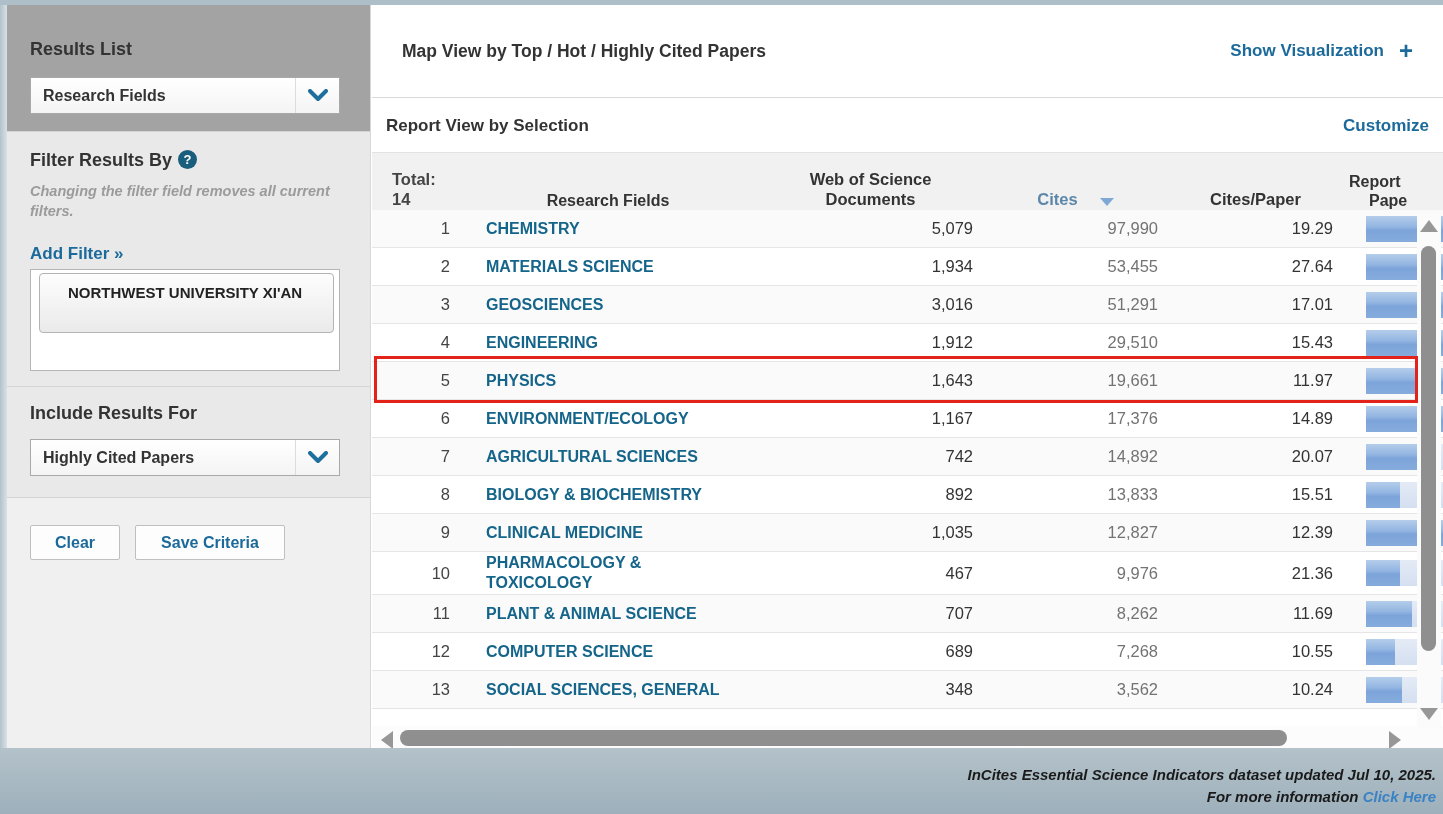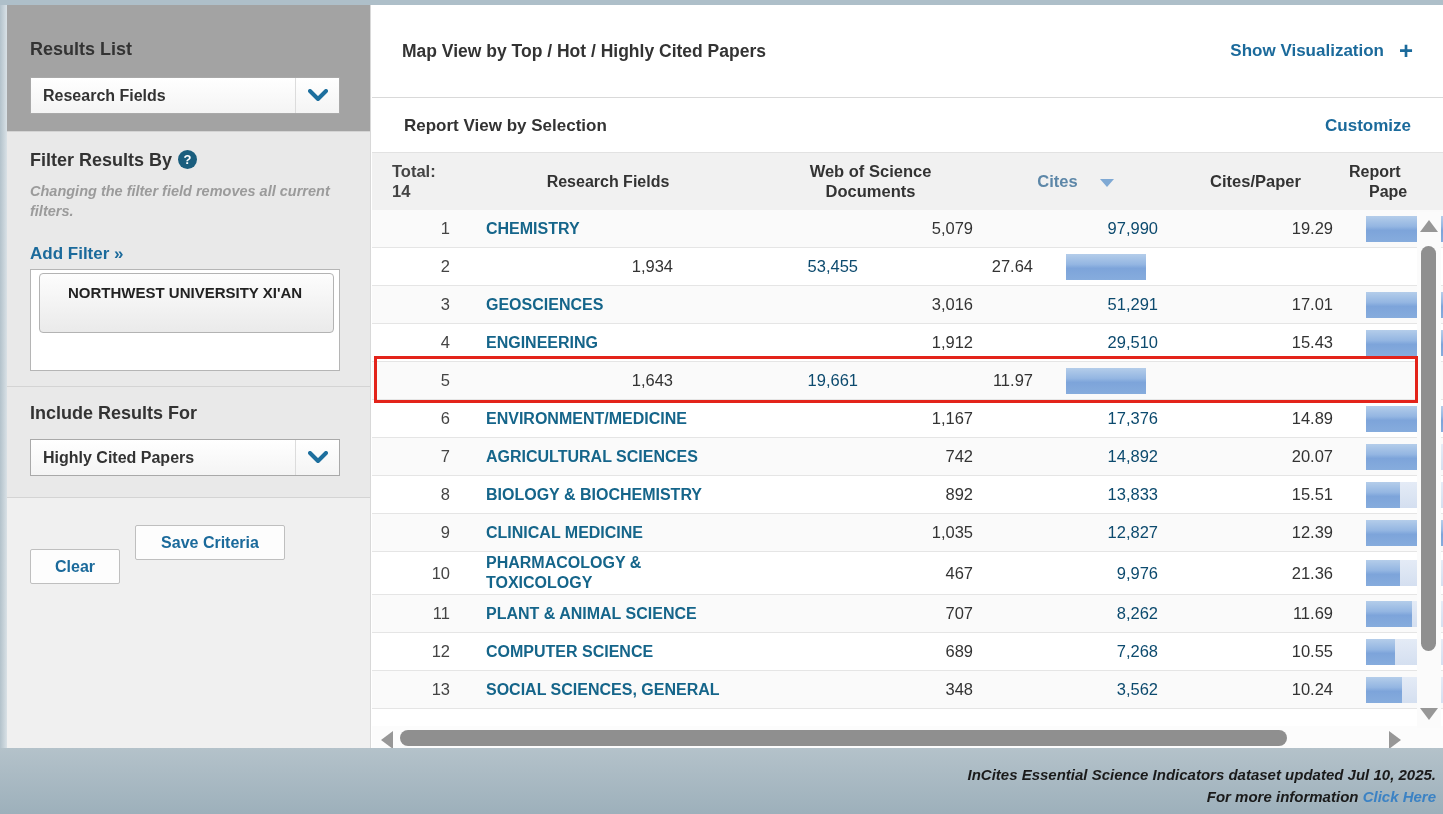--- a/index.html
+++ b/index.html
@@ -27,47 +27,47 @@
                  font-size:13px; font-weight:bold; align-items:center; justify-content:center; vertical-align:2px; margin-left:6px; }
   .filter-note { position:absolute; left:23px; top:50px; width:300px; font-size:14.5px; font-style:italic; font-weight:bold; color:#9b9b9b; line-height:1.35; }
   .add-filter { position:absolute; left:23px; top:112px; font-size:17px; font-weight:bold; color:#1b6a9b; cursor:pointer; }
   .filter-box { position:absolute; left:23px; top:137px; width:310px; height:102px; background:#fff; border:1px solid #b5b5b5; }
   .filter-chip { position:absolute; left:8px; top:3px; width:295px; min-height:60px; background:linear-gradient(#fdfdfd,#eaeaea);
                  border:1px solid #b3b3b3; border-radius:4px; font-size:15px; font-weight:bold; color:#222;
                  padding:9px 10px 8px 7px; text-indent:21px; line-height:1.3; cursor:pointer; }
 
   .side-btn { position:absolute; top:0; height:35px; background:#fdfdfd; border:1px solid #bfbfbf; border-radius:2px;
               font-size:16px; font-weight:bold; color:#1b6a9b; display:flex; align-items:center; justify-content:center; cursor:pointer; }
-  .btn-clear { left:23px; width:90px;margin-top:24px; }
+  .btn-clear { left:23px; width:90px; }
   .btn-save { left:128px; width:150px; }
   .btn-row { position:absolute; left:0; top:27px; width:100%; height:40px; }
 
   
   .main { position:absolute; left:372px; top:5px; width:1071px; height:743px; background:#fff; }
   .map-bar { position:absolute; left:0; top:0; width:100%; height:93px; border-bottom:1px solid #d9d9d9;
              display:flex; align-items:center; justify-content:space-between; padding:0 30px; }
   .map-title { font-size:17.5px; font-weight:bold; color:#333; }
   .show-viz { font-size:17px; font-weight:bold; color:#1b6a9b; cursor:pointer; display:flex; align-items:center; gap:15px; }
   .plus-icon { font-size:24px; font-weight:bold; line-height:1; }
-  .report-bar { position:absolute; left:0; top:94px; width:100%; height:53px; display:flex; align-items:center; justify-content:space-between; padding:0 32px; }
+  .report-bar { position:absolute; left:0; top:94px; width:100%; height:53px; display:flex; align-items:center; justify-content:space-between; padding:0 14px; }
   .report-title { font-size:17px; font-weight:bold; color:#333; }
   .customize { font-size:17px; font-weight:bold; color:#1b6a9b; cursor:pointer; }
 
   
   .thead { position:absolute; left:0; top:147px; width:100%; height:58px; background:#f1f1f1; border-top:1px solid #e2e2e2;
-           display:flex; align-items:center; font-size:16px; font-weight:bold; color:#333; }
+           display:flex; align-items:flex-end; font-size:16px; font-weight:bold; color:#333; }
   .tbody { position:absolute; left:0; top:205px; width:100%; }
   .trow { display:flex; align-items:center; min-height:38px; border-bottom:1px solid #e5e5e5; padding:1px 0; }
   .trow:nth-child(odd) { background:#fafafa; }
   .trow:nth-child(even) { background:#ffffff; }
 
   .c-num   { width:86px;  text-align:right; padding-right:8px; color:#444; font-size:16.5px; }
   .c-field { width:300px; padding-left:28px; }
   .c-wos   { width:225px; text-align:right; padding-right:10px; font-size:16.5px; color:#333; }
-  .c-cites { width:185px; text-align:right; padding-right:10px; font-size:16.5px; color:#0c4a6e; }
+  .c-cites { width:185px; text-align:right; padding-right:10px; font-size:16.5px; color:#737373; }
   .c-cpp   { width:175px; text-align:right; padding-right:10px; font-size:16.5px; color:#333; }
   .c-bar   { width:100px; padding-left:23px; }
 
   .th { line-height:1.2; }
   .th-center { text-align:center; }
   .th-total { text-align:left; padding-left:20px; }
   .th-cites { color:#5d87a8; cursor:pointer; display:flex; align-items:center; justify-content:center; gap:22px; }
   .sort-tri { width:0; height:0; border-left:7px solid transparent; border-right:7px solid transparent; border-top:8px solid #7fa9d4; margin-top:3px; }
   .th-highly { text-align:center; overflow:hidden; white-space:nowrap; }
   .th-highly div { text-align:left; }
@@ -197,20 +197,21 @@
     <div class="cell c-cites">97,990</div>
     <div class="cell c-cpp">19.29</div>
     <div class="cell c-bar">
       <div class="bar-track">
         <div class="bar-fill" style="width: 100%;"></div>
       </div>
     </div>
   </div>
         <div class="trow">
     <div class="cell c-num">2</div>
+    <div class="cell c-field"><a class="field-link">MATERIALS SCIENCE</a></div>
     <div class="cell c-wos">1,934</div>
     <div class="cell c-cites">53,455</div>
     <div class="cell c-cpp">27.64</div>
     <div class="cell c-bar">
       <div class="bar-track">
         <div class="bar-fill" style="width: 100%;"></div>
       </div>
     </div>
   </div>
         <div class="trow">
@@ -232,32 +233,33 @@
     <div class="cell c-cites">29,510</div>
     <div class="cell c-cpp">15.43</div>
     <div class="cell c-bar">
       <div class="bar-track">
         <div class="bar-fill" style="width: 100%;"></div>
       </div>
     </div>
   </div>
         <div class="trow highlighted-row">
     <div class="cell c-num">5</div>
+    <div class="cell c-field"><a class="field-link">PHYSICS</a></div>
     <div class="cell c-wos">1,643</div>
     <div class="cell c-cites">19,661</div>
     <div class="cell c-cpp">11.97</div>
     <div class="cell c-bar">
       <div class="bar-track">
         <div class="bar-fill" style="width: 100%;"></div>
       </div>
     </div>
   </div>
         <div class="trow">
     <div class="cell c-num">6</div>
-    <div class="cell c-field"><a class="field-link">ENVIRONMENT/MEDICINE</a></div>
+    <div class="cell c-field"><a class="field-link">ENVIRONMENT/ECOLOGY</a></div>
     <div class="cell c-wos">1,167</div>
     <div class="cell c-cites">17,376</div>
     <div class="cell c-cpp">14.89</div>
     <div class="cell c-bar">
       <div class="bar-track">
         <div class="bar-fill" style="width: 97%;"></div>
       </div>
     </div>
   </div>
         <div class="trow">

